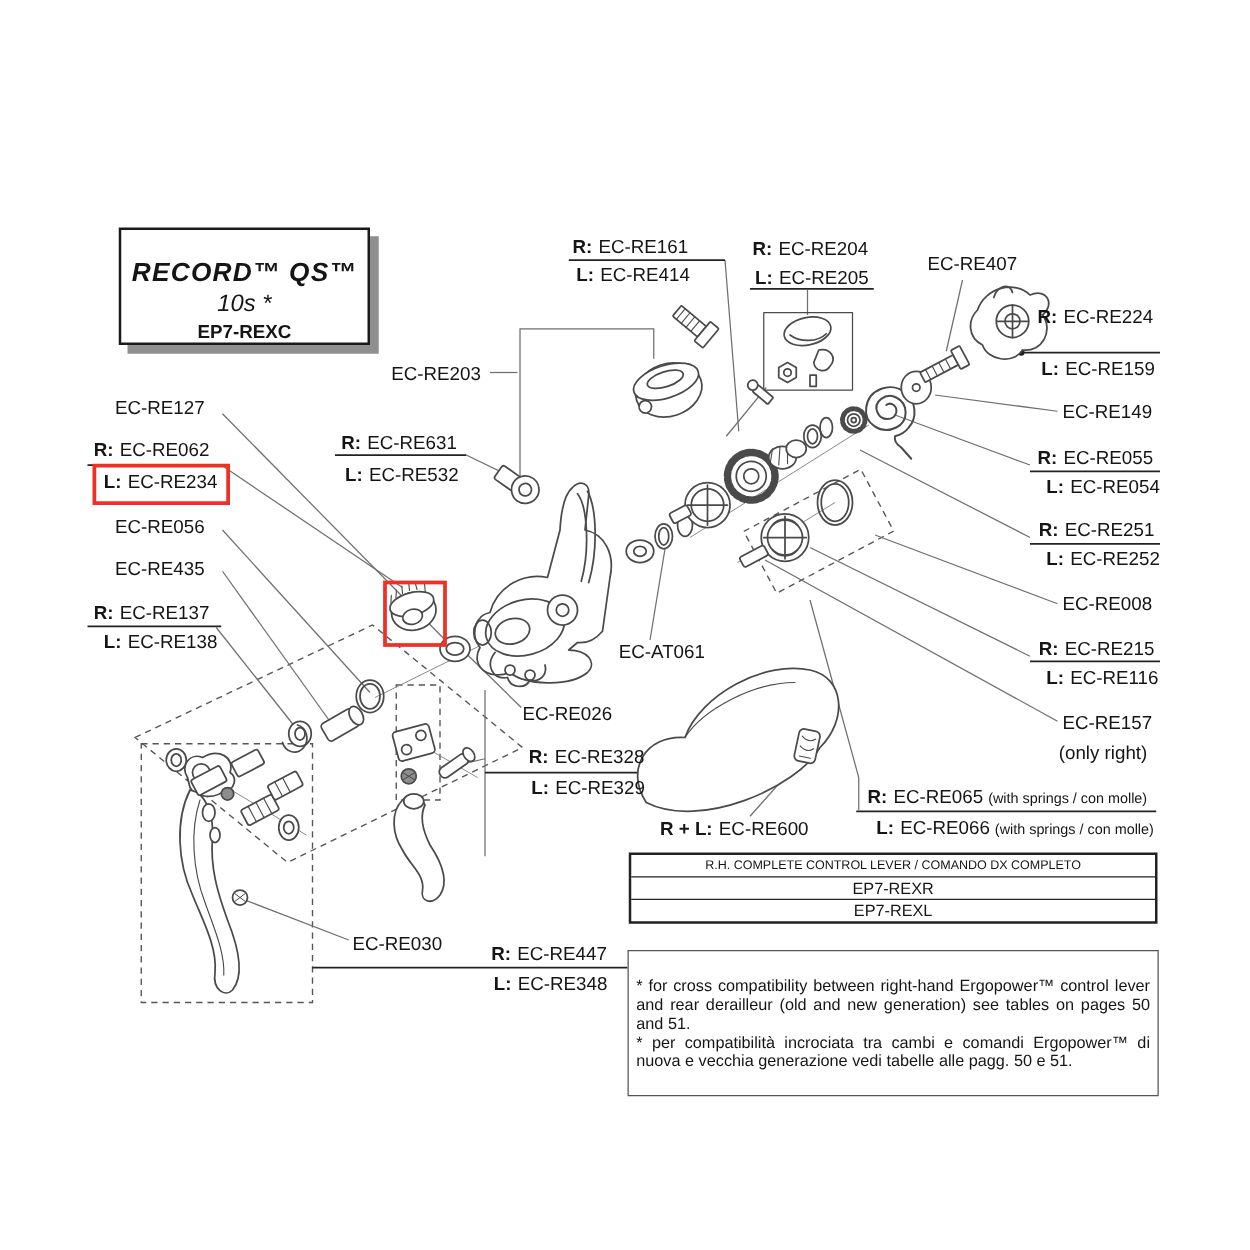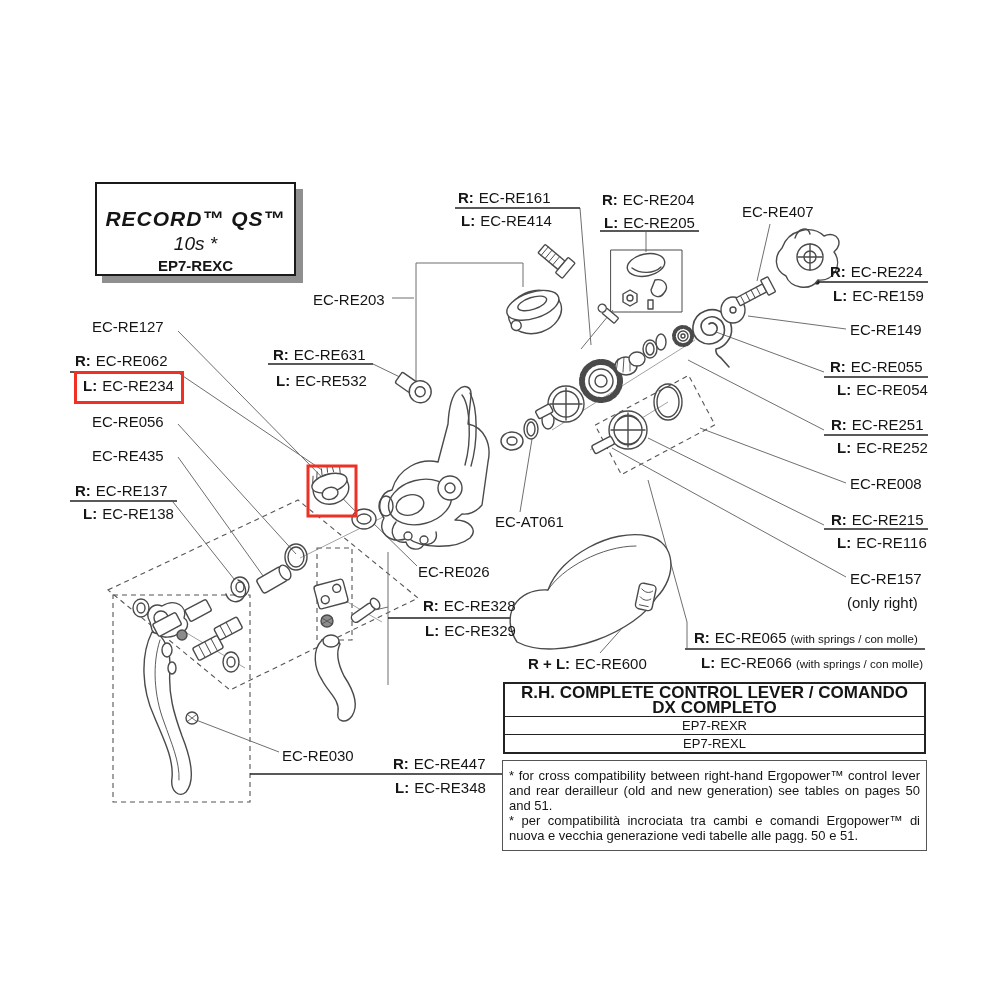--- a/index.html
+++ b/index.html
@@ -15,23 +15,23 @@
   .title-box .l1{font-size:21px;font-weight:bold;font-style:italic;letter-spacing:1px;}
   .title-box .l2{font-size:19px;font-weight:normal;font-style:italic;}
   .title-box .l3{font-size:15px;font-weight:bold;}
   .red-label-box{position:absolute;left:74px;top:371px;width:104px;height:27px;
                  border:3px solid #ee3124;}
   .parts-table{position:absolute;left:503px;top:682px;width:419px;border:2px solid #222;
                background:#fff;}
   .parts-table .row{border-bottom:1px solid #222;text-align:center;font-size:13px;
                     padding:1px 2px;line-height:15px;}
   .parts-table .row:last-child{border-bottom:none;}
-  .parts-table .hdr{font-weight:bold;font-size:17px;}
+  .parts-table .hdr{font-weight:normal;font-size:10px;}
   .footnote-box{position:absolute;left:502px;top:760px;width:411px;border:1.5px solid #555;
-                background:#fff;padding:7px 6px;font-size:13px;line-height:15px;
+                background:#fff;padding:20px 6px;font-size:13px;line-height:15px;
                 text-align:justify;}
 </style>
 </head>
 <body>
 
 <div id="canvas">
 
 <svg width="1000" height="1000" viewBox="0 0 1000 1000">
 
   <g stroke="#555" stroke-width="1.1" fill="none" stroke-dasharray="5 4">
@@ -313,21 +313,21 @@
 <div class="lbl" style="left:313px;top:291px"><span>EC-RE203</span></div>
 <div class="lbl" style="left:273px;top:346px"><b class="pfx">R:</b><span>EC-RE631</span></div>
 <div class="lbl" style="left:276px;top:372px"><b class="pfx">L:</b><span>EC-RE532</span></div>
 
 <div class="lbl" style="left:458px;top:189px"><b class="pfx">R:</b><span>EC-RE161</span></div>
 <div class="lbl" style="left:461px;top:212px"><b class="pfx">L:</b><span>EC-RE414</span></div>
 <div class="lbl" style="left:602px;top:191px"><b class="pfx">R:</b><span>EC-RE204</span></div>
 <div class="lbl" style="left:604px;top:214px"><b class="pfx">L:</b><span>EC-RE205</span></div>
 <div class="lbl" style="left:742px;top:203px"><span>EC-RE407</span></div>
 
-<div class="lbl" style="left:830px;top:263px"><b class="pfx">R:</b><span>EC-RE224</span></div>
+<div class="lbl" style="left:830px;top:245px"><b class="pfx">R:</b><span>EC-RE224</span></div>
 <div class="lbl" style="left:833px;top:287px"><b class="pfx">L:</b><span>EC-RE159</span></div>
 <div class="lbl" style="left:850px;top:321px"><span>EC-RE149</span></div>
 <div class="lbl" style="left:830px;top:358px"><b class="pfx">R:</b><span>EC-RE055</span></div>
 <div class="lbl" style="left:837px;top:381px"><b class="pfx">L:</b><span>EC-RE054</span></div>
 <div class="lbl" style="left:831px;top:416px"><b class="pfx">R:</b><span>EC-RE251</span></div>
 <div class="lbl" style="left:837px;top:439px"><b class="pfx">L:</b><span>EC-RE252</span></div>
 <div class="lbl" style="left:850px;top:475px"><span>EC-RE008</span></div>
 <div class="lbl" style="left:831px;top:511px"><b class="pfx">R:</b><span>EC-RE215</span></div>
 <div class="lbl" style="left:837px;top:534px"><b class="pfx">L:</b><span>EC-RE116</span></div>
 <div class="lbl" style="left:850px;top:570px"><span>EC-RE157</span></div>

